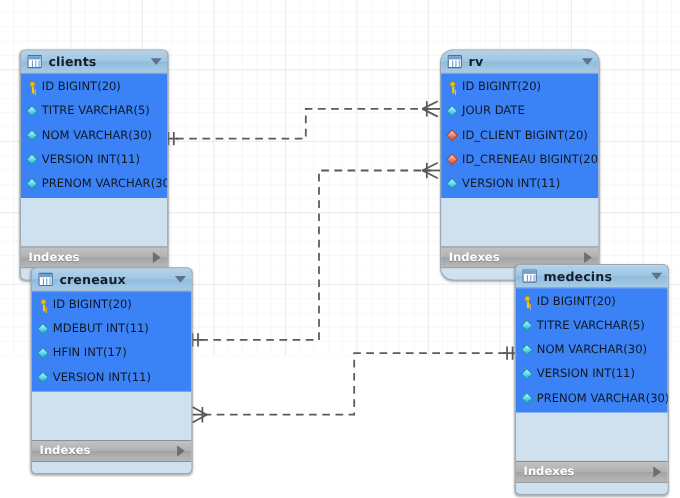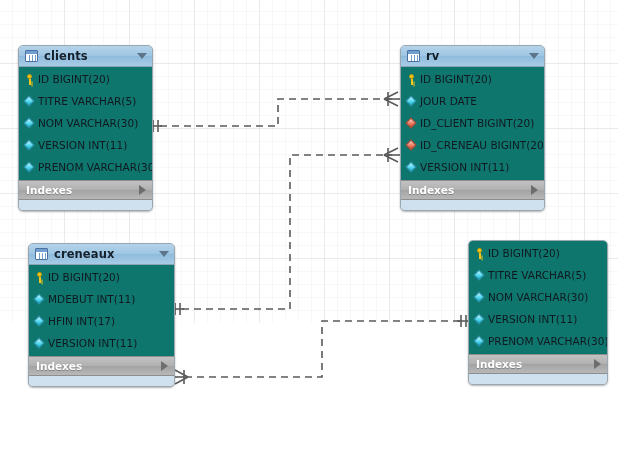--- a/index.html
+++ b/index.html
@@ -52,21 +52,21 @@
   }
   .tname{
     font-size:11.5px;font-weight:bold;color:#15202b;
     flex:1 1 auto;white-space:nowrap;overflow:hidden;letter-spacing:.1px;
   }
   .caret{
     width:0;height:0;flex:0 0 auto;
     border-left:5px solid transparent;border-right:5px solid transparent;
     border-top:6px solid #5d748a;margin-left:4px;
   }
-  .cols{background:#0f766e;padding:1px 0 2px 0;}
+  .cols{background:#3b82f6;padding:1px 0 2px 0;}
   .col{
     height:22px;display:flex;align-items:center;
     padding-left:5px;box-sizing:border-box;
   }
   .ci{width:11px;height:11px;flex:0 0 auto;margin-right:3px;position:relative;}
   .ci.key:before{
     content:"";position:absolute;left:3px;top:0px;width:5px;height:5px;
     border-radius:50%;background:#f2c61a;border:1px solid #c49a07;box-sizing:border-box;
   }
   .ci.key:after{
@@ -87,20 +87,21 @@
   .ctext{
     font-size:10.5px;color:#101820;white-space:nowrap;
     font-family:"DejaVu Sans","Liberation Sans",sans-serif;
   }
   .idx{
     height:20px;display:flex;align-items:center;
     padding:0 6px 0 7px;
     background:linear-gradient(to bottom,#c2c2c2 0%,#b0b0b0 50%,#a3a3a3 51%,#b8b8b8 100%);
     border-top:1px solid #8e8e8e;border-bottom:1px solid #8e8e8e;
     box-sizing:border-box;
+    margin-top:44px;
   }
   .idxlabel{
     flex:1 1 auto;font-size:10.5px;font-weight:bold;color:#ffffff;
     text-shadow:0 1px 0 rgba(0,0,0,0.25);
   }
   .idxcaret{
     width:0;height:0;flex:0 0 auto;
     border-top:5px solid transparent;border-bottom:5px solid transparent;
     border-left:7px solid #6d6d6d;
   }
@@ -179,21 +180,21 @@
           <span class="ctext">PRENOM VARCHAR(30)</span>
         </div>
     </div>
     <div class="idx">
       <span class="idxlabel">Indexes</span>
       <span class="idxcaret"></span>
     </div>
     <div class="tfoot"></div>
   </div>
 
-  <div class="table" style="left:400px;top:45px;width:145px;">
+  <div class="table" style="left:400px;top:45px;width:145px;border-radius:12px;">
     <div class="thead">
       <span class="ticon"></span>
       <span class="tname">rv</span>
       <span class="caret"></span>
     </div>
     <div class="cols">
       <div class="col">
           <span class="ci key"></span>
           <span class="ctext">ID BIGINT(20)</span>
         </div>
@@ -246,20 +247,25 @@
         </div>
     </div>
     <div class="idx">
       <span class="idxlabel">Indexes</span>
       <span class="idxcaret"></span>
     </div>
     <div class="tfoot"></div>
   </div>
 
   <div class="table" style="left:468px;top:240px;width:140px;">
+    <div class="thead">
+      <span class="ticon"></span>
+      <span class="tname">medecins</span>
+      <span class="caret"></span>
+    </div>
     <div class="cols">
       <div class="col">
           <span class="ci key"></span>
           <span class="ctext">ID BIGINT(20)</span>
         </div>
       <div class="col">
           <span class="ci dia"></span>
           <span class="ctext">TITRE VARCHAR(5)</span>
         </div>
       <div class="col">

